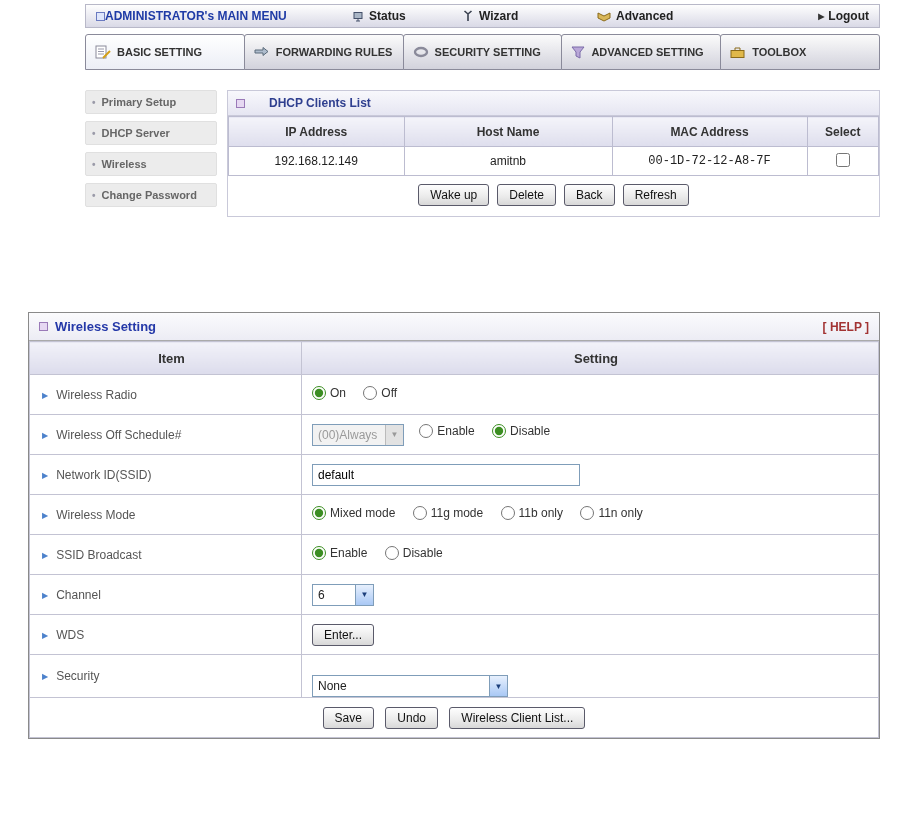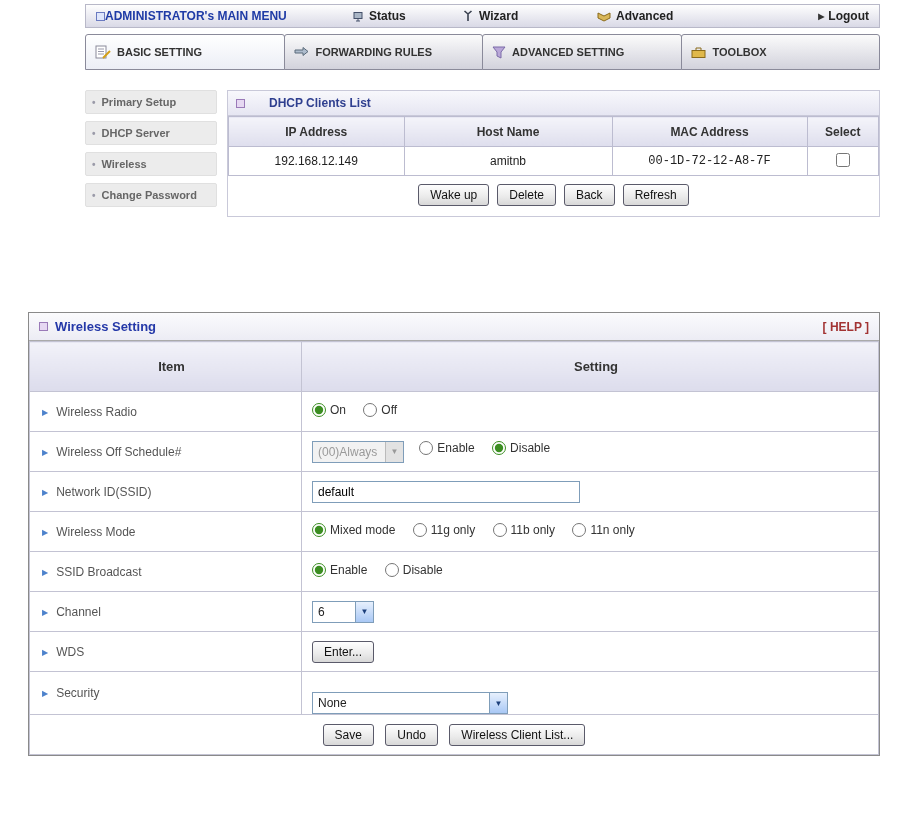--- a/index.html
+++ b/index.html
@@ -63,21 +63,21 @@
   
   .w-panel { margin:95px 0 0 28px; width:852px; border:1px solid #8a8a8a; }
   .w-header { height:28px; display:flex; align-items:center; gap:7px;
               padding:0 10px; background:linear-gradient(#fbfbfd,#ececf4);
               border-bottom:1px solid #aaa; }
   .w-title { color:#2438a8; font-weight:bold; font-size:13px; }
   .w-help { margin-left:auto; color:#a23333; font-weight:bold; font-size:12px;
             cursor:pointer; }
 
   .w-table th { background:linear-gradient(#f2f2f9,#dcdcec);
-                border:1px solid #c3c3d3; height:50px; font-size:13px;
+                border:1px solid #c3c3d3; height:33px; font-size:13px;
                 color:#333;padding-left:12px; }
   .w-table td { border:1px solid #c3c3d3; font-size:12px; color:#333; height:40px; }
   .w-table td.item { width:272px; padding-left:12px; color:#555; }
   .w-table td.set  { padding:0 10px; }
   .arrow-bullet { color:#4d82cc; font-size:8px; margin-right:8px; vertical-align:1px; }
 
   .rlab { display:inline-flex; align-items:center; gap:4px; margin-right:14px;
           cursor:pointer; }
   input[type=radio] { accent-color:#3c8e22; width:14px; height:14px; cursor:pointer; }
   input[type=checkbox] { width:14px; height:14px; cursor:pointer; }
@@ -160,20 +160,28 @@
       </span>
       <span>BASIC SETTING</span>
     </div>
     <div class="tab">
       <span class="icon">
         <svg width="16" height="12">
             <path d="M1 4 h8 v-2.5 l5 4 -5 4 V7 h-8 z" fill="#aebccd" stroke="#5a6a7a"></path>
           </svg>
       </span>
       <span>FORWARDING RULES</span>
+    </div>
+    <div class="tab">
+      <span class="icon">
+        <svg width="16" height="12">
+            <ellipse cx="8" cy="6" rx="6" ry="4" fill="none" stroke="#8a8a9a" stroke-width="2.4"></ellipse>
+          </svg>
+      </span>
+      <span>SECURITY SETTING</span>
     </div>
     <div class="tab">
       <span class="icon">
         <svg width="14" height="13">
             <path d="M1 1 h12 l-4 5 v6 l-4 -2 v-4 z" fill="#b9a7d8" stroke="#7a6aa8"></path>
           </svg>
       </span>
       <span>ADVANCED SETTING</span>
     </div>
     <div class="tab">
@@ -303,21 +311,21 @@
       <td class="item">
         <span class="arrow-bullet icon">▶</span><span>Wireless Mode</span>
       </td>
       <td class="set">
         <label class="rlab">
           <input type="radio" name="wmode" checked="" style="">
           <span>Mixed mode</span>
         </label>
         <label class="rlab">
           <input type="radio" name="wmode" style="">
-          <span>11g only</span>
+          <span>11g mode</span>
         </label>
         <label class="rlab">
           <input type="radio" name="wmode" style="">
           <span>11b only</span>
         </label>
         <label class="rlab">
           <input type="radio" name="wmode" style="">
           <span>11n only</span>
         </label>
       </td>

